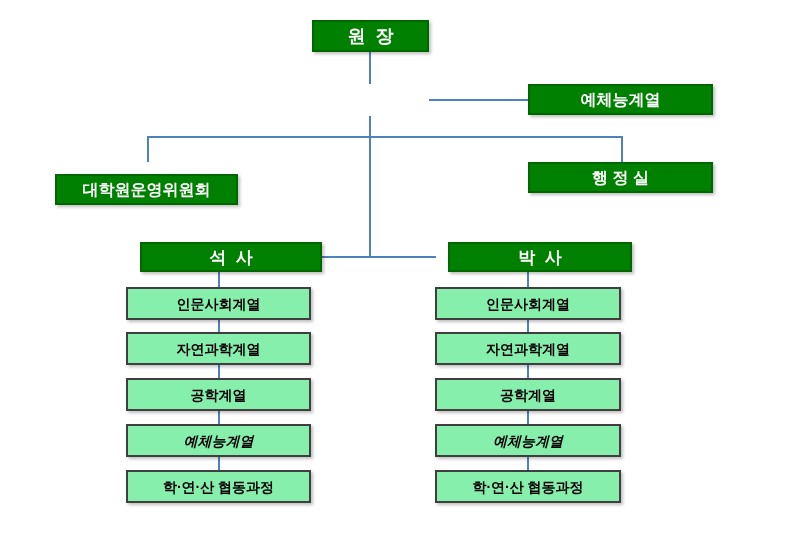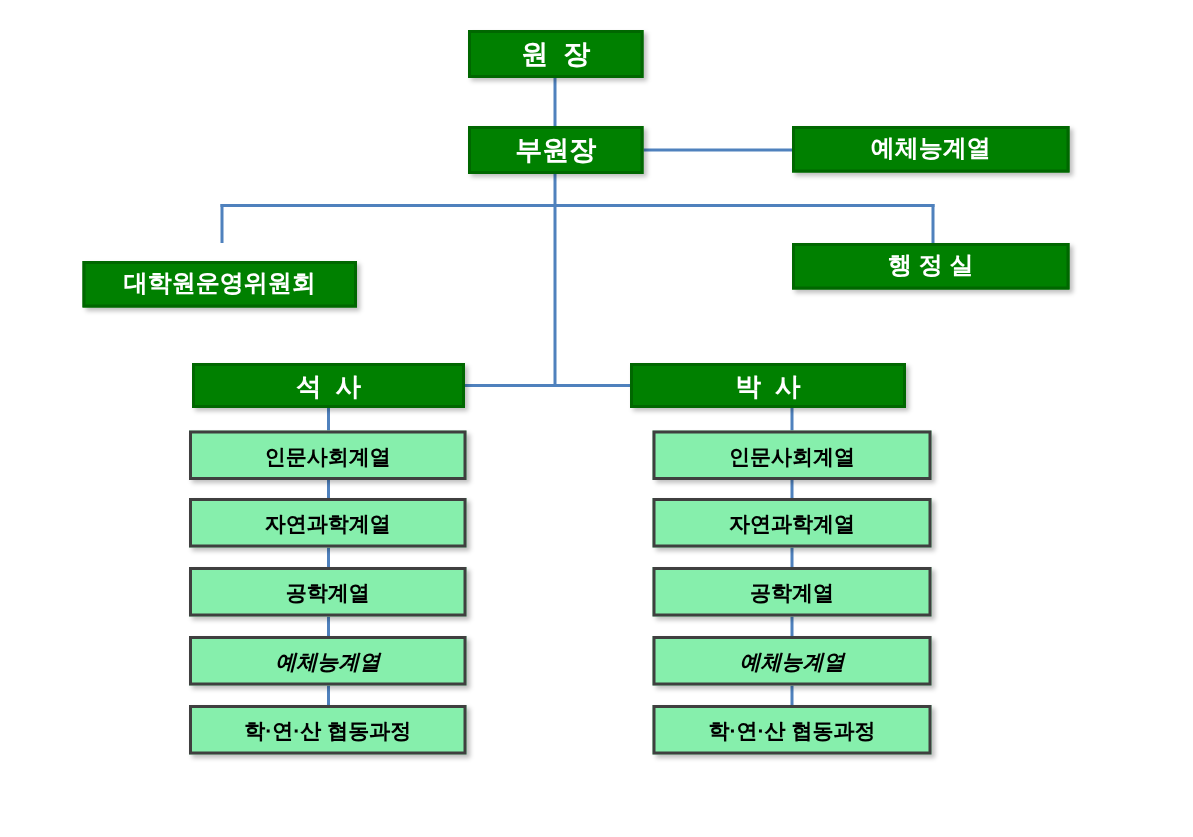--- a/index.html
+++ b/index.html
@@ -47,22 +47,22 @@
   .f18 { font-size: 18px; }
   .f17 { font-size: 17px; }
   .f16 { font-size: 16px; }
 
   
   #b-director      { left: 312px; top: 20px;  width: 117px; height: 32px; }
   #b-vice          { left: 312px; top: 84px;  width: 117px; height: 32px; }
   #b-gradcom       { left: 528px; top: 84px;  width: 185px; height: 31px; }
   #b-opercom       { left: 55px;  top: 162px; width: 183px; height: 31px; margin-top: 12px; }
   #b-admin         { left: 528px; top: 162px; width: 185px; height: 31px; }
-  #b-master        { left: 128px; top: 242px; width: 182px; height: 30px; }
-  #b-doctor        { left: 420px; top: 242px; width: 184px; height: 30px; }
+  #b-master        { left: 140px; top: 242px; width: 182px; height: 30px; }
+  #b-doctor        { left: 448px; top: 242px; width: 184px; height: 30px; }
 
   
   .mcol { left: 126px; width: 185px; height: 33px; }
   
   .dcol { left: 435px; width: 186px; height: 33px; }
   .row0 { top: 287px; }
   .row1 { top: 332px; }
   .row2 { top: 378px; }
   .row3 { top: 424px; font-style: italic; }
   .row4 { top: 470px; }
@@ -83,21 +83,20 @@
   .vg2 { top: 365px; height: 13px; }
   .vg3 { top: 411px; height: 13px; }
   .vg4 { top: 457px; height: 13px; }
 </style>
 </head>
 <body>
 
 <div class="canvas">
 
   <div id="b-director" class="box gbox f18">원  장</div>
-  <div id="b-vice" class="box gbox f18">부원장</div>
   <div id="b-gradcom" class="box gbox f16">예체능계열</div>
   <div id="b-opercom" class="box gbox f16">대학원운영위원회</div>
   <div id="b-admin" class="box gbox f16">행 정 실</div>
   <div id="b-master" class="box gbox f17">석  사</div>
   <div id="b-doctor" class="box gbox f17">박  사</div>
 
   <div class="box wbox mcol row0">인문사회계열</div>
   <div class="box wbox mcol row1">자연과학계열</div>
   <div class="box wbox mcol row2">공학계열</div>
   <div class="box wbox mcol row3">예체능계열</div>

